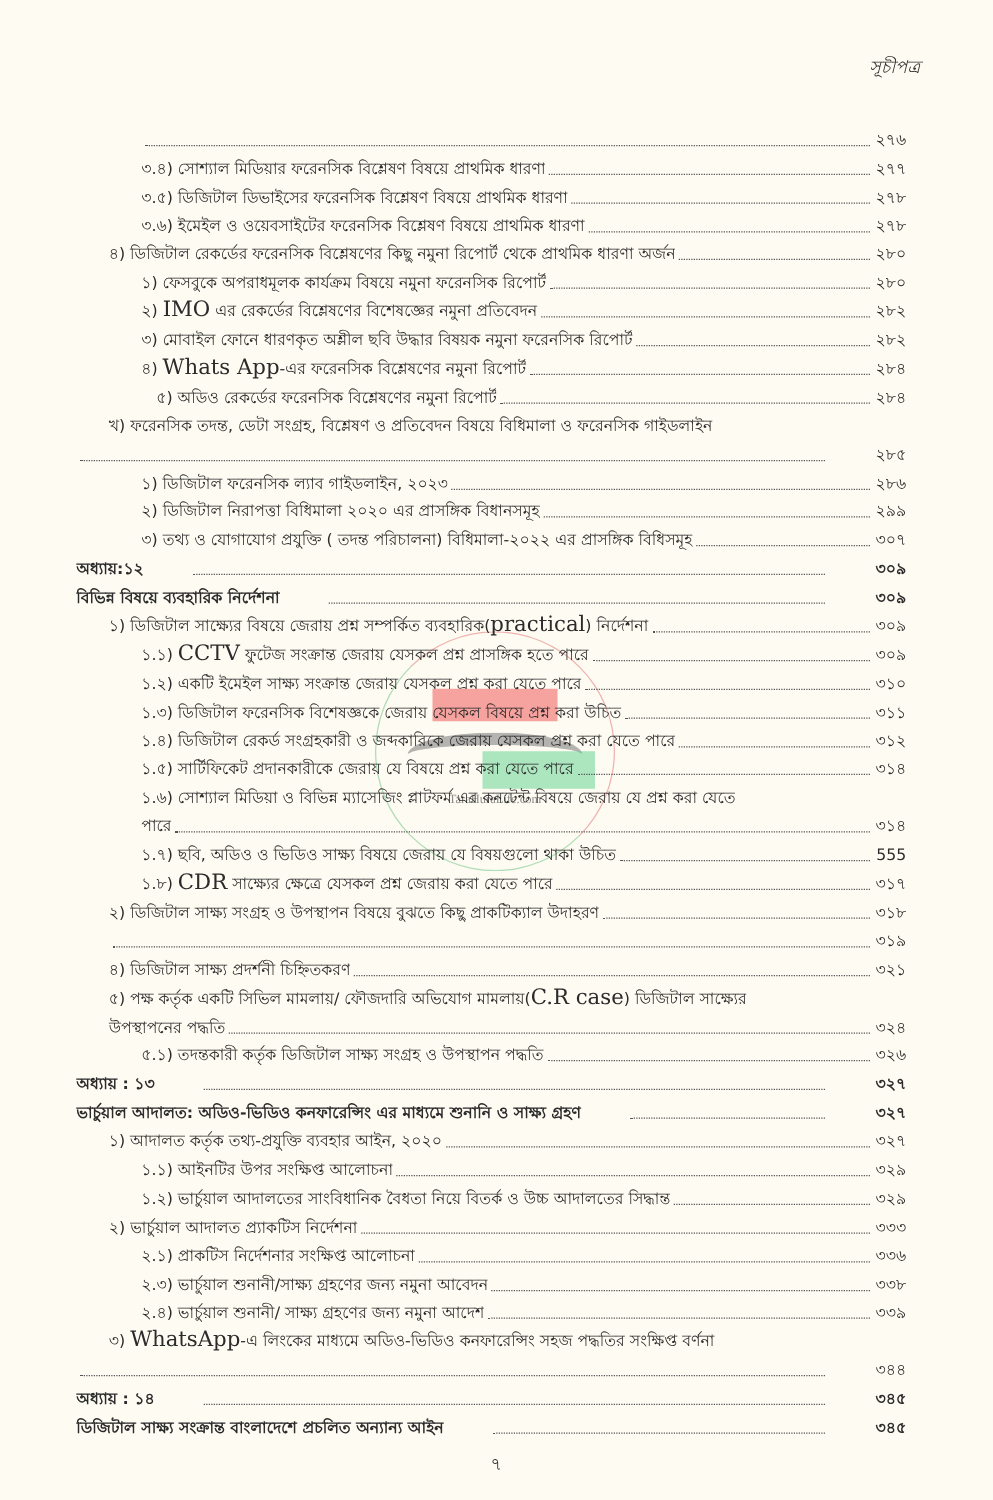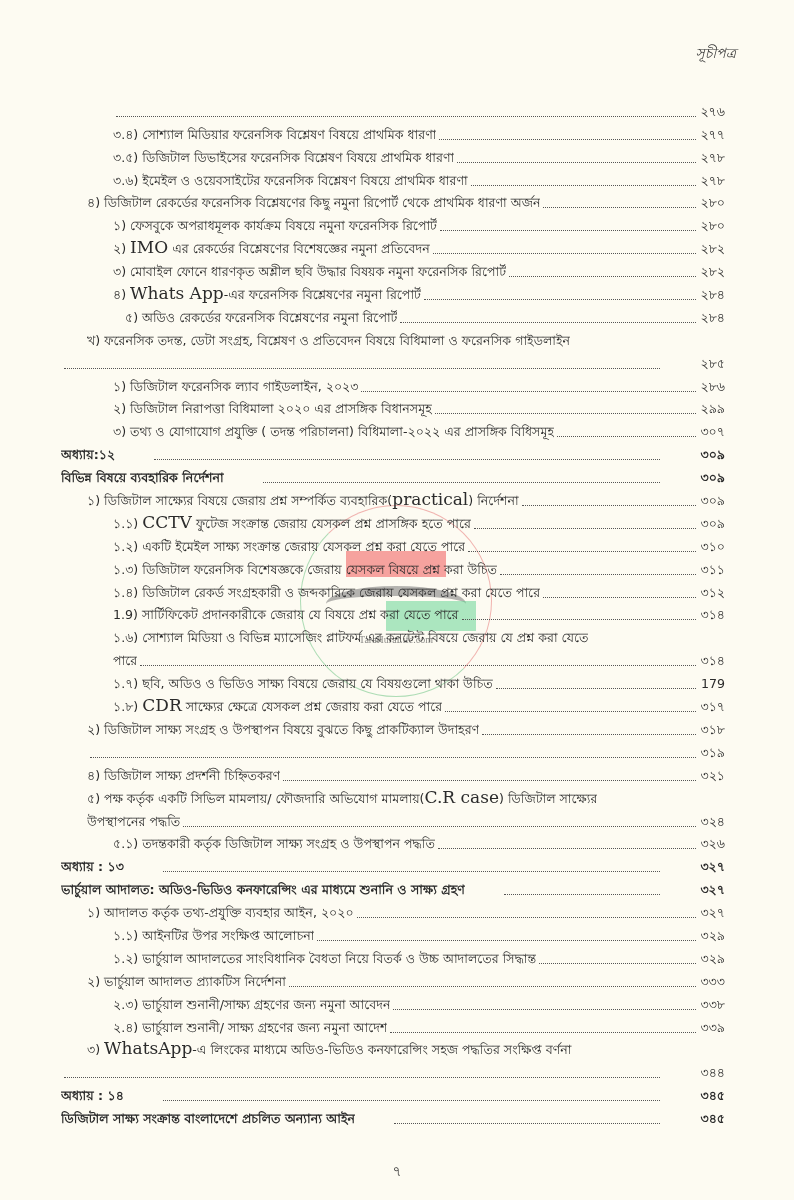--- a/index.html
+++ b/index.html
@@ -234,36 +234,36 @@
       <span class="entry-text">১.৩) ডিজিটাল ফরেনসিক বিশেষজ্ঞকে জেরায় যেসকল বিষয়ে প্রশ্ন করা উচিত</span>
       <span class="leader"></span>
       <span class="page-num">৩১১</span>
     </div>
     <div class="toc-row lvl2">
       <span class="entry-text">১.৪) ডিজিটাল রেকর্ড সংগ্রহকারী ও জব্দকারিকে জেরায় যেসকল প্রশ্ন করা যেতে পারে</span>
       <span class="leader"></span>
       <span class="page-num">৩১২</span>
     </div>
     <div class="toc-row lvl2">
-      <span class="entry-text">1.9) সার্টিফিকেট প্রদানকারীকে জেরায় যে বিষয়ে প্রশ্ন করা যেতে পারে</span>
+      <span class="entry-text">১.৫) সার্টিফিকেট প্রদানকারীকে জেরায় যে বিষয়ে প্রশ্ন করা যেতে পারে</span>
       <span class="leader"></span>
       <span class="page-num">৩১৪</span>
     </div>
     <div class="wrap-first lvl2">
       <span class="entry-text">১.৬) সোশ্যাল মিডিয়া ও বিভিন্ন ম্যাসেজিং প্লাটফর্ম এর কনটেন্ট বিষয়ে জেরায় যে প্রশ্ন করা যেতে</span>
     </div>
     <div class="toc-row lvl2">
       <span class="entry-text">পারে</span>
       <span class="leader"></span>
       <span class="page-num">৩১৪</span>
     </div>
     <div class="toc-row lvl2">
       <span class="entry-text">১.৭) ছবি, অডিও ও ভিডিও সাক্ষ্য বিষয়ে জেরায় যে বিষয়গুলো থাকা উচিত</span>
       <span class="leader"></span>
-      <span class="page-num">179</span>
+      <span class="page-num">555</span>
     </div>
     <div class="toc-row lvl2">
       <span class="entry-text">১.৮) <span class="latin">CDR</span> সাক্ষ্যের ক্ষেত্রে যেসকল প্রশ্ন জেরায় করা যেতে পারে</span>
       <span class="leader"></span>
       <span class="page-num">৩১৭</span>
     </div>
     <div class="toc-row lvl1">
       <span class="entry-text">২) ডিজিটাল সাক্ষ্য সংগ্রহ ও উপস্থাপন বিষয়ে বুঝতে কিছু প্রাকটিক্যাল উদাহরণ</span>
       <span class="leader"></span>
       <span class="page-num">৩১৮</span>
@@ -314,20 +314,25 @@
       <span class="entry-text">১.২) ভার্চুয়াল আদালতের সাংবিধানিক বৈধতা নিয়ে বিতর্ক ও উচ্চ আদালতের সিদ্ধান্ত</span>
       <span class="leader"></span>
       <span class="page-num">৩২৯</span>
     </div>
     <div class="toc-row lvl1">
       <span class="entry-text">২) ভার্চুয়াল আদালত প্র্যাকটিস নির্দেশনা</span>
       <span class="leader"></span>
       <span class="page-num">৩৩৩</span>
     </div>
     <div class="toc-row lvl2">
+      <span class="entry-text">২.১) প্রাকটিস নির্দেশনার সংক্ষিপ্ত আলোচনা</span>
+      <span class="leader"></span>
+      <span class="page-num">৩৩৬</span>
+    </div>
+    <div class="toc-row lvl2">
       <span class="entry-text">২.৩) ভার্চুয়াল শুনানী/সাক্ষ্য গ্রহণের জন্য নমুনা আবেদন</span>
       <span class="leader"></span>
       <span class="page-num">৩৩৮</span>
     </div>
     <div class="toc-row lvl2">
       <span class="entry-text">২.৪) ভার্চুয়াল শুনানী/ সাক্ষ্য গ্রহণের জন্য নমুনা আদেশ</span>
       <span class="leader"></span>
       <span class="page-num">৩৩৯</span>
     </div>
     <div class="wrap-first lvl1">

